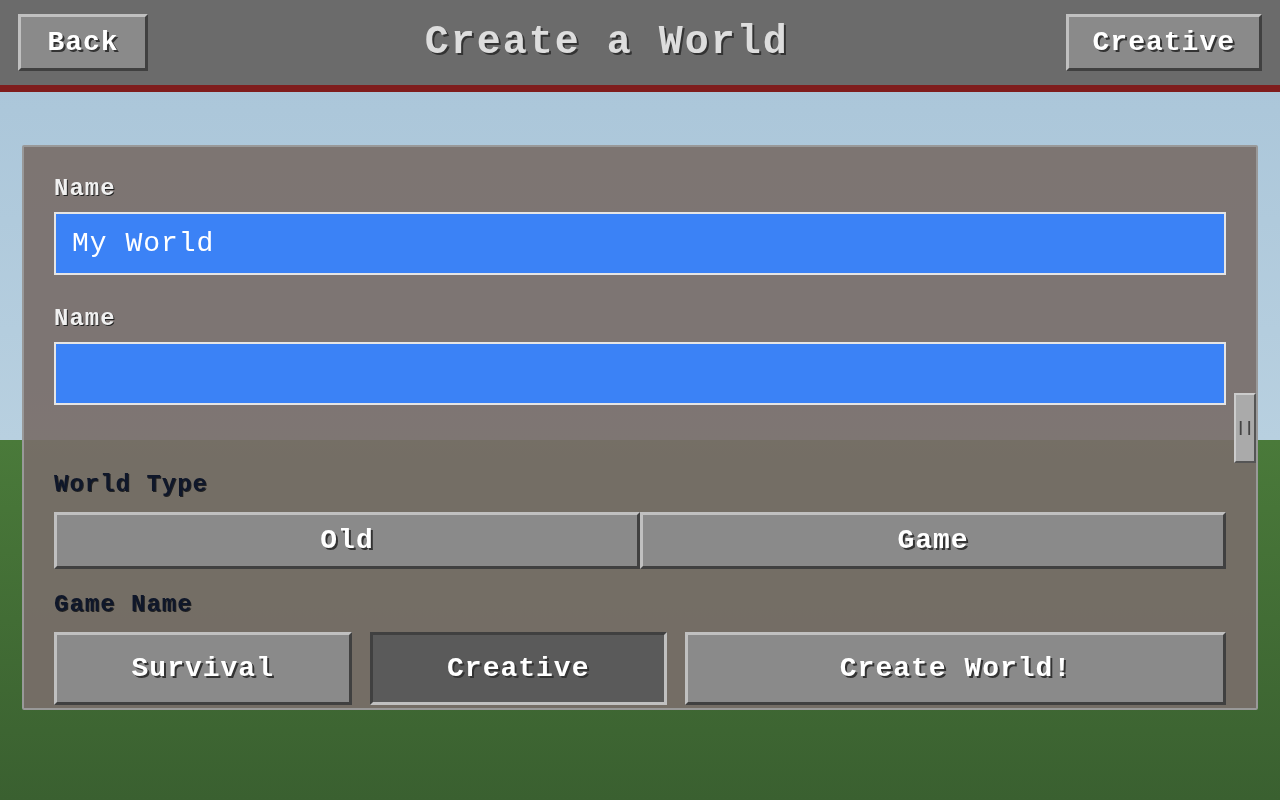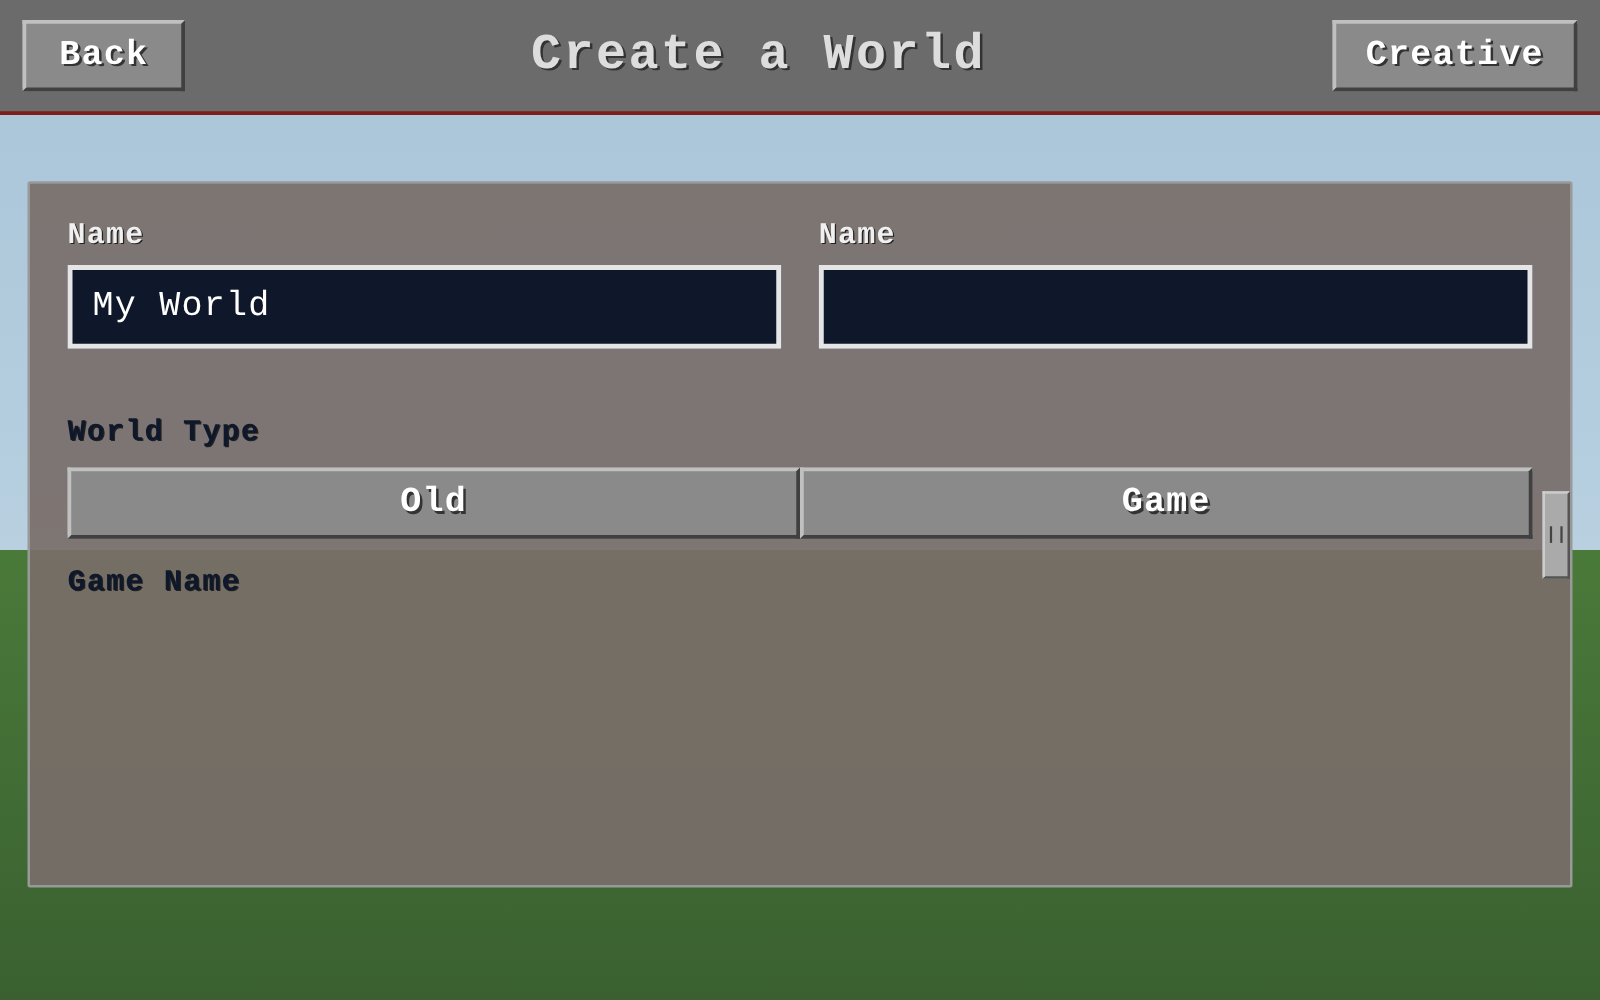--- a/index.html
+++ b/index.html
@@ -26,21 +26,21 @@
       height: 45%;
       background: linear-gradient(180deg, #4a7a3a 0%, #3a6030 100%);
     }
 
     
     .header {
       position: absolute;
       top: 0; left: 0; right: 0;
       height: 92px;
       background: #6b6b6b;
-      border-bottom: 3px solid #7f1d1d;
+      border-bottom: 7px solid #7f1d1d;
       display: flex;
       align-items: center;
       justify-content: space-between;
       padding: 4px 18px;
       z-index: 10;
     }
 
     .minecraft-btn {
       background: #8a8a8a;
       border: 3px solid;
@@ -106,35 +106,36 @@
     .field-label {
       color: #f0f0f0;
       font-size: 24px;
       font-weight: bold;
       margin-bottom: 10px;
       text-shadow: 1px 1px 0 #222;
       letter-spacing: 1px;
     }
 
     .text-input {
-      background: #0f172a;
-      border: 4px solid #e5e5e5;
+      background: #3b82f6;
+      border: 2px solid #e5e5e5;
       color: #fff;
       font-family: 'Courier New', Courier, monospace;
       font-size: 28px;
       padding: 14px 16px;
       width: 100%;
       outline: none;
       letter-spacing: 1px;
     }
 
     .row-fields {
       display: flex;
       gap: 30px;
-      margin-bottom: 24px;
+      margin-bottom: 36px;
+      flex-direction: column;
     }
 
     .field-group {
       flex: 1;
     }
 
     .section-label {
       color: #0f172a;
       font-size: 24px;
       font-weight: bold;
@@ -213,18 +214,23 @@
 
   <div class="spacer"></div>
 
   <div class="section-label">World Type</div>
   <div class="btn-row">
     <button class="minecraft-btn">Old</button>
     <button class="minecraft-btn">Game</button>
   </div>
 
   <div class="section-label">Game Name</div>
+  <div class="bottom-row">
+    <button class="minecraft-btn">Survival</button>
+    <button class="minecraft-btn active">Creative</button>
+    <button class="create-world-btn">Create World!</button>
+  </div>
 
   <div class="scrollbar">
     <span>||</span>
   </div>
 
 </div>
 
 </body></html>

